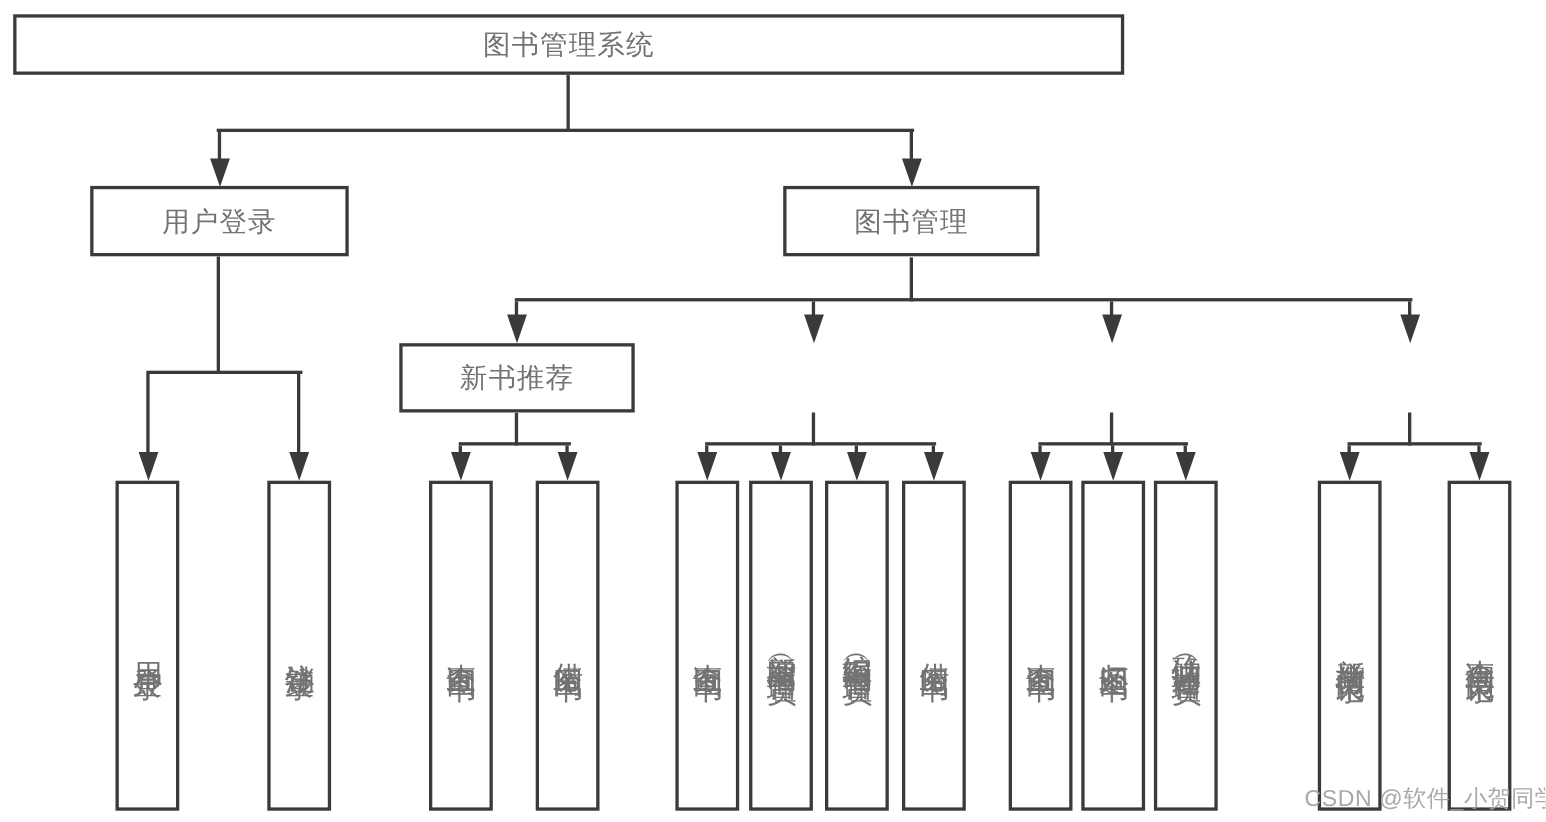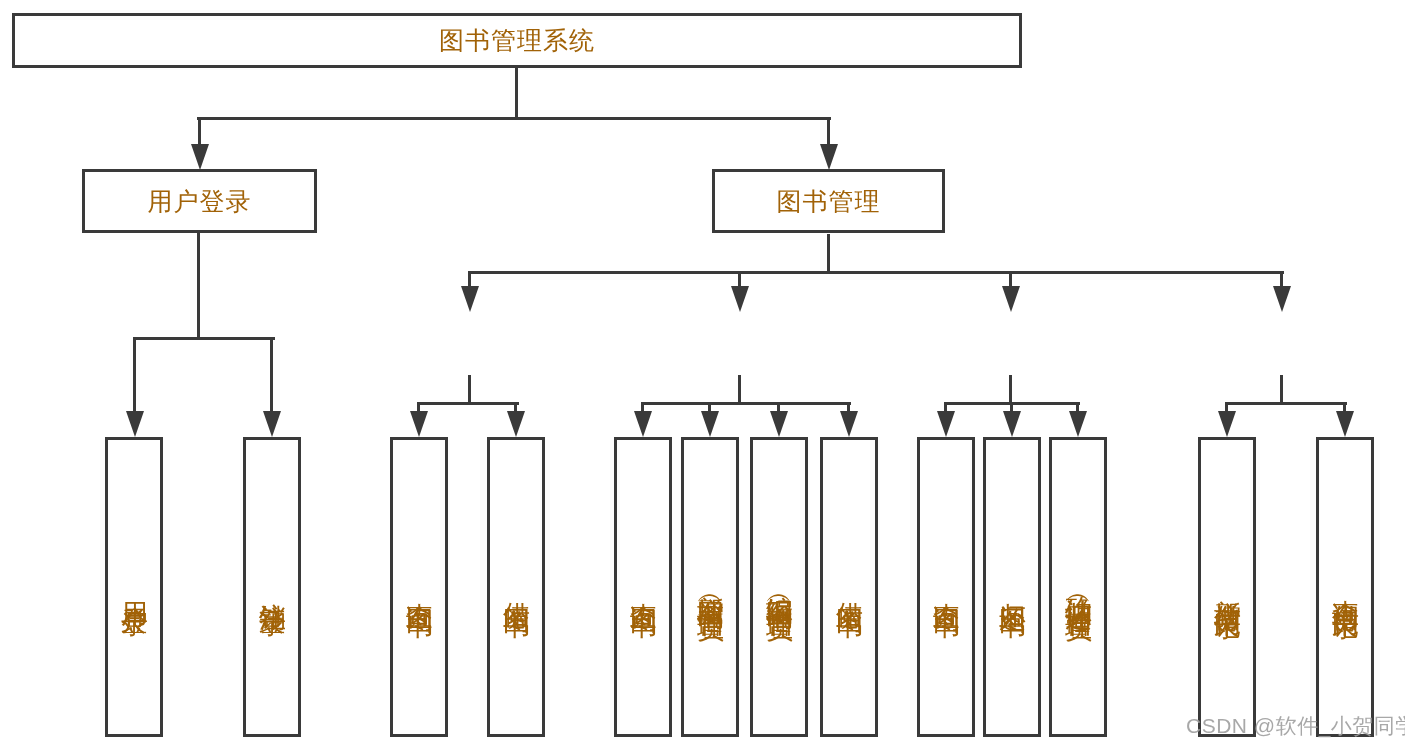--- a/index.html
+++ b/index.html
@@ -12,21 +12,21 @@
     overflow: hidden;
   }
   .node {
     position: absolute;
     background: #ffffff;
     border: 3px solid #3a3a3a;
     box-sizing: border-box;
     display: flex;
     align-items: center;
     justify-content: center;
-    color: #a16207;
+    color: #737373;
     z-index: 2;
   }
   .hbox { font-size: 25px; letter-spacing: 1px; }
   .root  { left: 12px;  top: 13px;  width: 1010px; height: 55px; }
   .lv2a  { left: 82px;  top: 169px; width: 235px;  height: 64px; }
   .lv2b  { left: 712px; top: 169px; width: 233px;  height: 64px; }
   .lv3   { top: 312px; height: 63px; }
   .vbox {
     top: 437px; width: 58px; height: 300px;
     font-size: 27px;
@@ -63,20 +63,23 @@
     <span>图书管理系统</span>
   </div>
 
   <div class="node hbox lv2a">
     <span>用户登录</span>
   </div>
   <div class="node hbox lv2b">
     <span>图书管理</span>
   </div>
 
+  <div class="node hbox lv3" style="left:363px;width:214px;">
+    <span>新书推荐</span>
+  </div>
 
   <div class="node vbox" style="left:105px;">
     <span class="vtext">用户登录</span>
   </div>
   <div class="node vbox" style="left:243px;">
     <span class="vtext">注销登录</span>
   </div>
 
   <div class="node vbox" style="left:390px;">
     <span class="vtext">查询图书</span>

